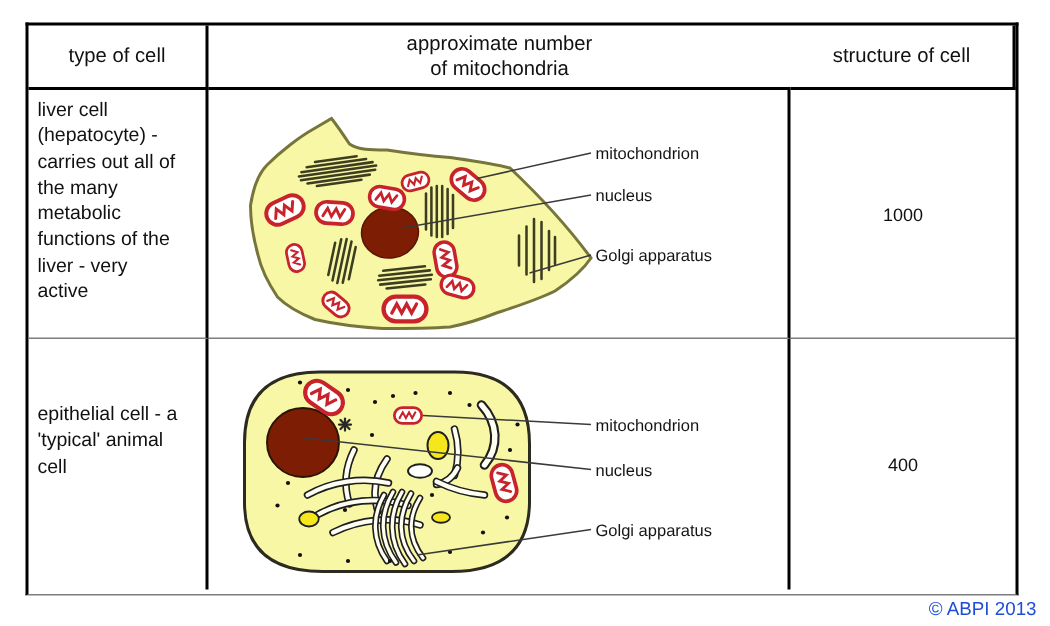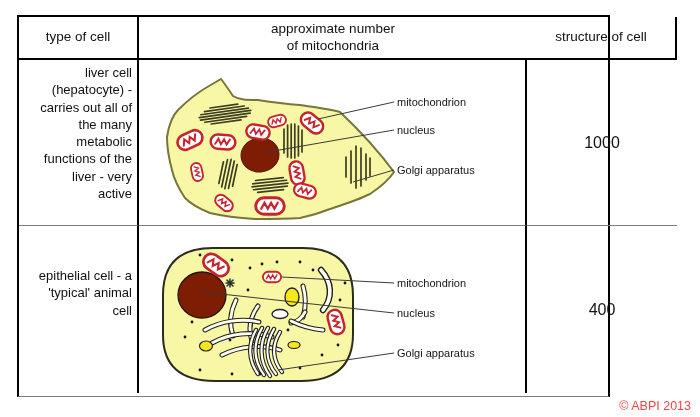--- a/index.html
+++ b/index.html
@@ -1,54 +1,54 @@
 <!DOCTYPE html>
 <html><head>
 <meta charset="utf-8">
 <style>
   html,body{margin:0;padding:0;background:#ffffff;}
   .canvas{
     position:relative;width:700px;height:417px;background:#ffffff;
     font-family:"Liberation Sans", sans-serif;color:#111;overflow:hidden;
   }
   .tbl{
-    position:absolute;left:17px;top:15px;width:593px;height:382px;
+    position:absolute;left:17px;top:15px;width:662px;height:382px;
     box-sizing:border-box;
     border-top:2px solid #000;border-left:2px solid #000;border-right:2px solid #000;
     border-bottom:1px solid #7d7d7d;
     display:grid;
     grid-template-columns:120px 388px 150px;
     grid-template-rows:43px 166px 167px;
   }
-  .cell{box-sizing:border-box;overflow:hidden;text-align:right;}
+  .cell{box-sizing:border-box;overflow:hidden;}
   .vline{border-right:2px solid #000;}
   .hdr{
     display:flex;align-items:center;justify-content:center;text-align:center;
     font-size:13.5px;line-height:1.25;white-space:pre-line;
     border-bottom:2px solid #000;
   }
   .row1{border-bottom:1px solid #7d7d7d;}
   .typecell{
     font-size:13px;line-height:1.33;white-space:pre-line;padding:4px 5px 0 6px;
   }
   .typecell.second{padding-top:41px;}
   .countcell{
-    display:flex;align-items:center;justify-content:center;font-size:16px;
+    display:flex;align-items:center;justify-content:center;font-size:12px;
   }
   .diagram{display:block;}
   svg text{font-family:"Liberation Sans",sans-serif;font-size:11px;fill:#141414;}
   .ptr{stroke:#3a3a3a;stroke-width:1;fill:none;}
   .golgi{stroke:#3d3d20;stroke-width:1.7;stroke-linecap:round;fill:none;}
   .band-o{stroke:#1f1f1f;stroke-width:5;stroke-linecap:round;fill:none;}
   .band-i{stroke:#fffef2;stroke-width:2.8;stroke-linecap:round;fill:none;}
   .gband-o{stroke:#1f1f1f;stroke-width:4.4;stroke-linecap:round;fill:none;}
   .gband-i{stroke:#fffef2;stroke-width:2.2;stroke-linecap:round;fill:none;}
   .dot{fill:#111;}
   .copyright{
-    position:absolute;top:399px;right:9px;font-size:12.5px;color:#ef4444;
+    position:absolute;top:399px;right:9px;font-size:12.5px;color:#1d4ed8;
   }
 </style>
 </head>
 <body>
 
 <div class="canvas">
 
   <div class="tbl">
 
     <div class="cell hdr vline">type of cell</div>

